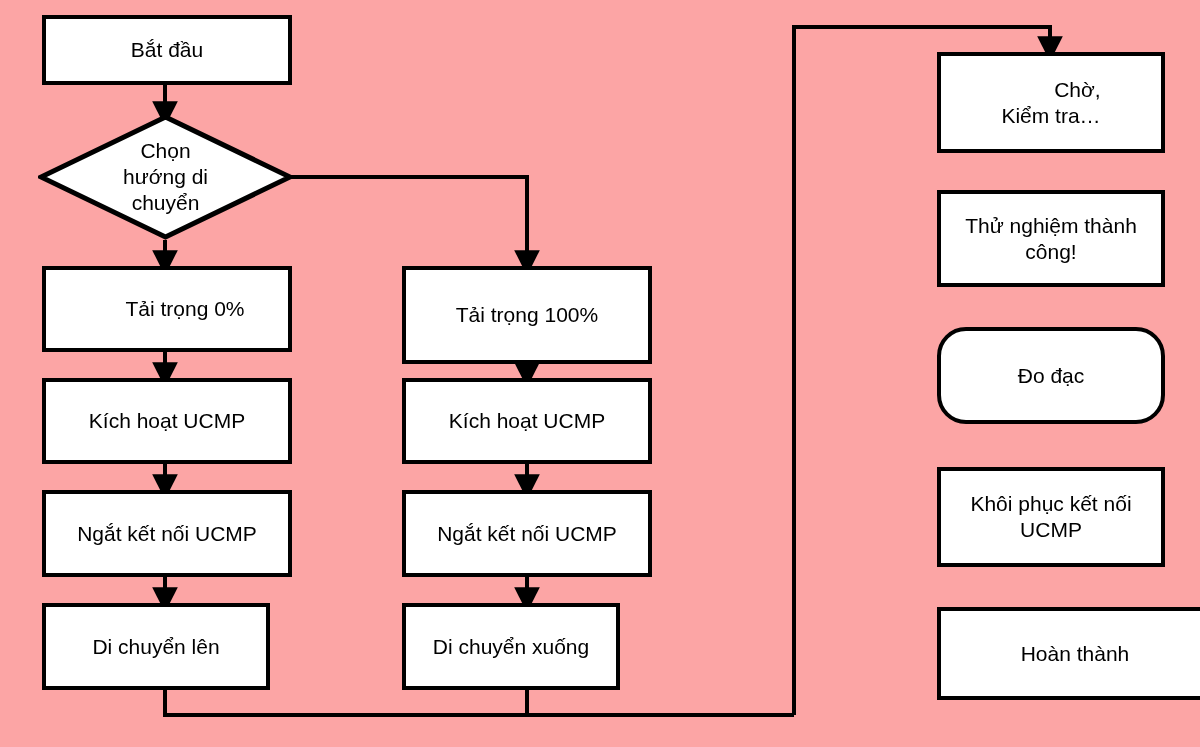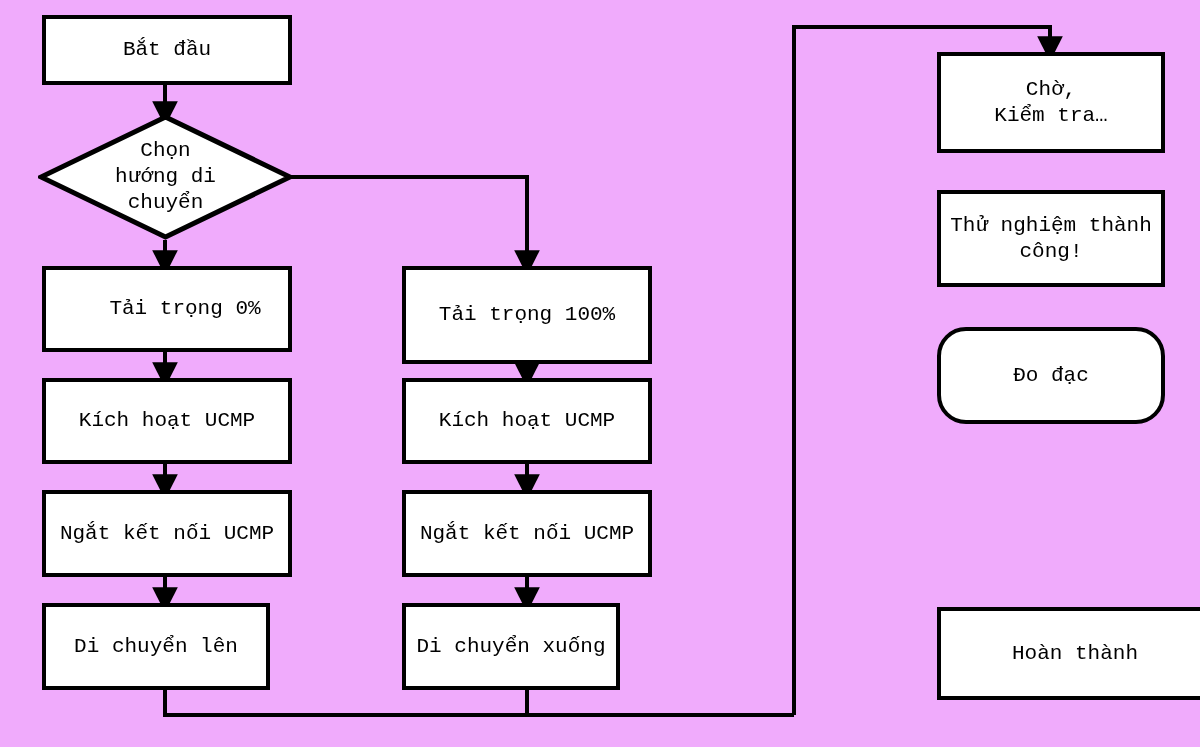--- a/index.html
+++ b/index.html
@@ -4,22 +4,22 @@
 <style>
   html, body {
     margin: 0;
     padding: 0;
     background: #ffffff;
   }
   #flowchart-root {
     position: relative;
     width: 1200px;
     height: 747px;
-    background: #f0abfc;
-    font-family: Liberation Mono, monospace;
+    background: #fca5a5;
+    font-family: Liberation Sans, sans-serif;
     overflow: hidden;
   }
   #flow-svg {
     position: absolute;
     left: 0;
     top: 0;
     width: 1200px;
     height: 747px;
   }
   .node {
@@ -132,28 +132,32 @@
   <div class="node" style="left:402px; top:378px; width:250px; height:86px;">
     <span class="node-label">Kích hoạt UCMP</span>
   </div>
   <div class="node" style="left:402px; top:490px; width:250px; height:87px;">
     <span class="node-label">Ngắt kết nối UCMP</span>
   </div>
   <div class="node" style="left:402px; top:603px; width:218px; height:87px;">
     <span class="node-label">Di chuyển xuống</span>
   </div>
 
-  <div class="node" style="left:937px; top:52px; width:228px; height:101px;">
+  <div class="node" style="left:937px; top:52px; width:228px; height:101px;text-align:right;">
     <span class="node-label">Chờ,
 Kiểm tra…</span>
   </div>
   <div class="node" style="left:937px; top:190px; width:228px; height:97px;">
     <span class="node-label">Thử nghiệm thành
 công!</span>
   </div>
   <div class="node" style="left:937px; top:327px; width:228px; height:97px;border-radius:29px;">
     <span class="node-label">Đo đạc</span>
   </div>
+  <div class="node" style="left:937px; top:467px; width:228px; height:100px;">
+    <span class="node-label">Khôi phục kết nối
+UCMP</span>
+  </div>
   <div class="node" style="left:937px; top:607px; width:276px; height:93px;">
     <span class="node-label">Hoàn thành</span>
   </div>
 
 </div>
 
 </body></html>

